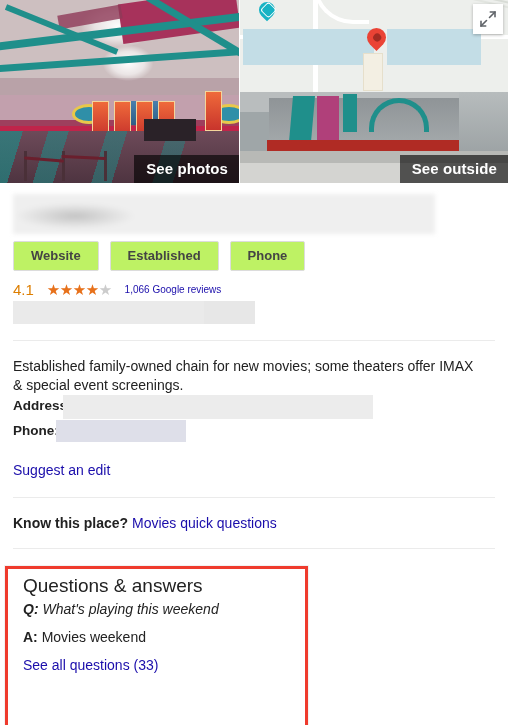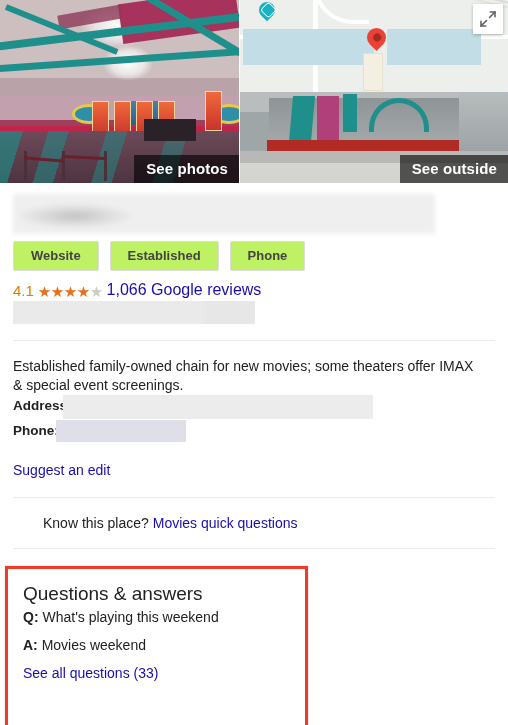--- a/index.html
+++ b/index.html
@@ -282,28 +282,28 @@
     height: 30px;
     padding: 0 17px;
     line-height: 28px;
     cursor: pointer;
     white-space: nowrap;
     font-family: "Liberation Sans", sans-serif;
   }
 
   .rating-row {
     position: absolute; left: 13px; top: 98px;
-    display: flex; align-items: flex-end; gap: 4px;
+    display: flex; align-items: center; gap: 13px;
     font-size: 14px;
   }
   .rating-num { color: #dd7e01; font-size: 15px; }
   .stars { letter-spacing: -0.5px; font-size: 15px; line-height: 1; }
   .star-on { color: #e7711b; }
   .star-off { color: #cccccc; }
-  .rev-link { color: #1a0dab; font-size: 16px; cursor: pointer; }
+  .rev-link { color: #1a0dab; font-size: 10px; cursor: pointer; }
 
   .cat-redact {
     position: absolute; left: 13px; top: 118px;
     width: 242px; height: 23px;
     background: linear-gradient(90deg, #eaeaea 0 79%, #e7e7e7 79% 100%);
   }
 
   .hr {
     position: absolute; left: 13px; width: 482px; height: 1px;
     background: #ebebeb;
@@ -327,38 +327,38 @@
 
   .plain-link {
     position: absolute; left: 13px;
     color: #1a0dab; font-size: 14px; cursor: pointer;
   }
 
   .know-row {
     position: absolute; left: 13px; top: 332px;
     font-size: 14px; color: #222222;
   }
-  .know-bold { font-weight: normal; margin-left: 30px; }
+  .know-bold { font-weight: bold; }
   .know-link { color: #1a0dab; cursor: pointer; }
 
   
   .qa-highlight {
     position: absolute; left: 5px; top: 566px;
     width: 303px; height: 168px;
     border: 3px solid #ef3b2d;
     background: #ffffff;
     box-shadow: 0 0 0 1px rgba(0,0,0,.05);
   }
-  .qa-inner { position: absolute; left: 15px; top: 12px; width: 280px; }
+  .qa-inner { position: absolute; left: 15px; top: 4px; width: 280px; }
   .qa-title {
     font-size: 19px; color: #222222; font-weight: normal;
     margin: 0 0 2px 0; line-height: 25px;
   }
   .qa-line { font-size: 14px; color: #222222; line-height: 19px; margin-top: 9px; }
-  .qa-line.first { margin-top: 0; }
+  .qa-line.first { margin-top: 0; font-style: italic; }
   .qa-tag { font-weight: bold; }
   .qa-more { font-size: 14px; color: #999999; margin-top: 11px; }
   .qa-seeall { font-size: 14px; color: #1a0dab; margin-top: 10px; cursor: pointer; }
 
   .ask-btn {
     position: absolute; left: 388px; top: 588px;
     background: #f8f8f8; border: 1px solid #dcdcdc; border-radius: 2px;
     color: #444444; font-size: 12.5px; font-weight: bold;
     height: 31px; padding: 0 12px; line-height: 29px;
     cursor: pointer; font-family: "Liberation Sans", sans-serif;

